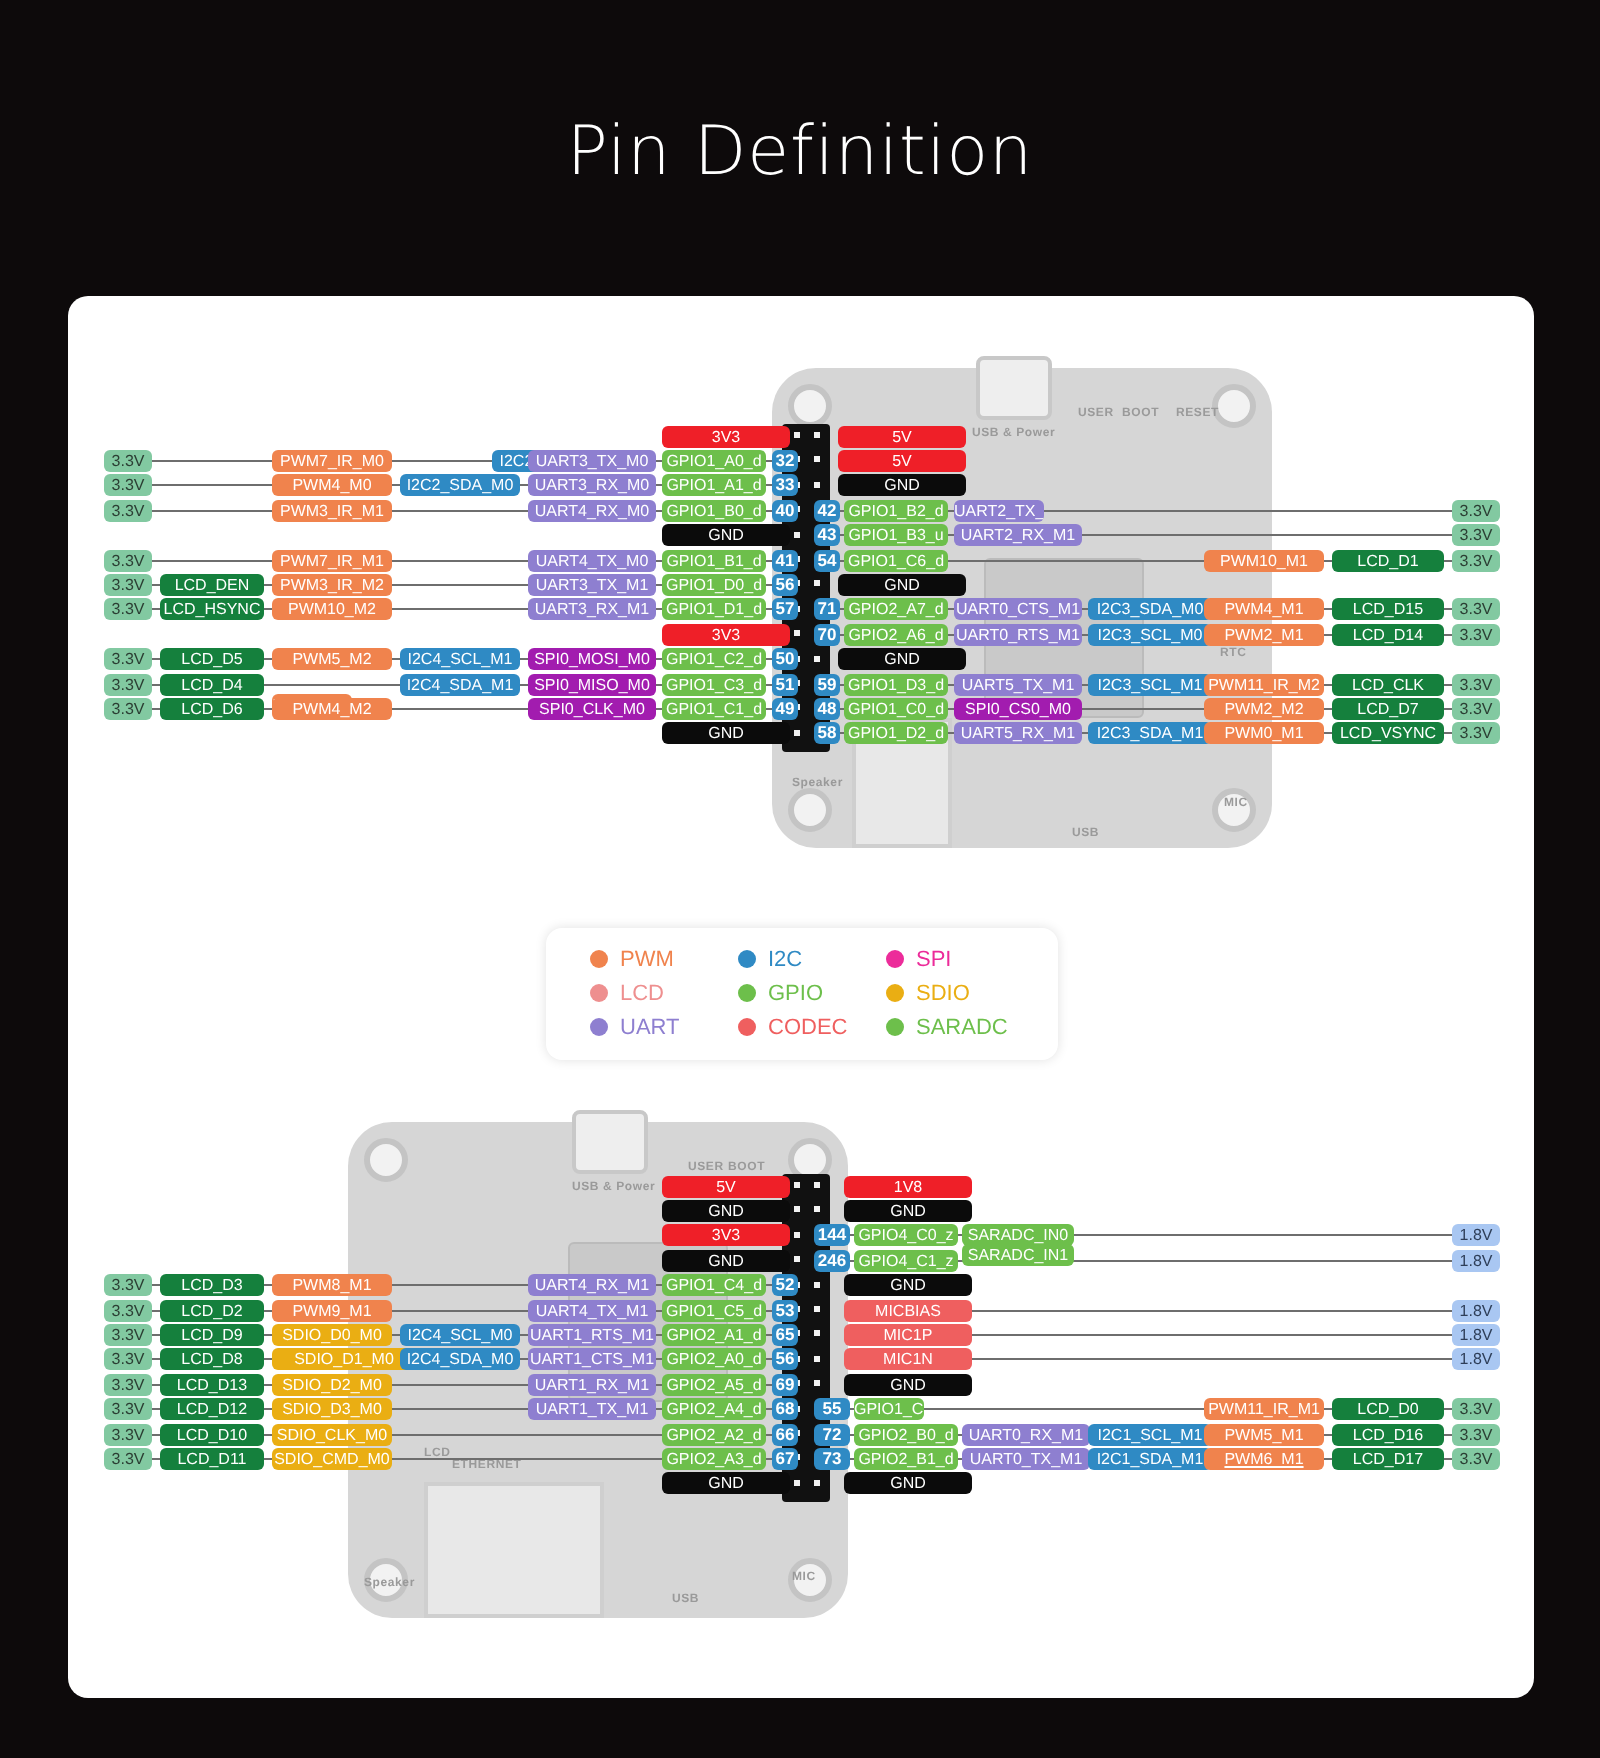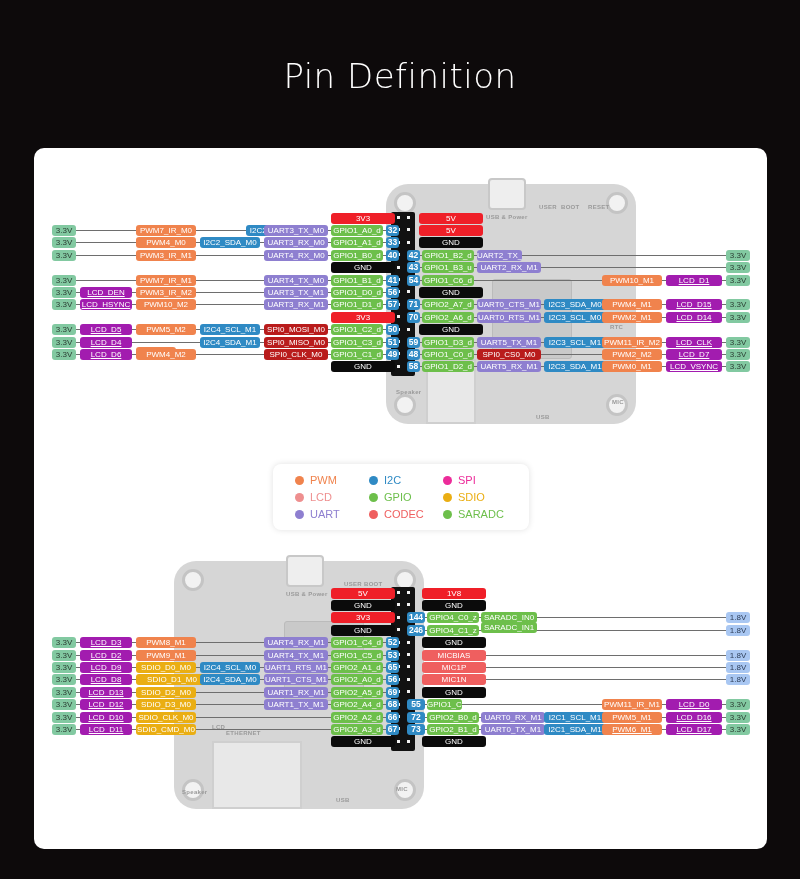--- a/index.html
+++ b/index.html
@@ -27,25 +27,25 @@
   .header-strip .dot { position: absolute; width: 3px; height: 3px; background: #f2f2f2; }
   
   .line { position: absolute; height: 1px; background: #6e6e6e; }
   
   .lbl {
     position: absolute; height: 11px; line-height: 11px; font-size: 8px; color: #fff;
     text-align: center; border-radius: 3px; white-space: nowrap; overflow: hidden;
     font-family: "Liberation Sans", sans-serif;
   }
   .pwm { background: #f0834d; }
-  .lcd { background: #a21caf; text-decoration: underline; }
+  .lcd { background: #15803d; }
   .uart { background: #8e7fd0; }
   .i2c { background: #2f8ac4; }
   .gpio { background: #6dbf4b; }
-  .spi { background: #b91c1c; }
+  .spi { background: #a21caf; }
   .sdio { background: #eaae13; }
   .codec { background: #ef5f5f; }
   .saradc { background: #6dbf4b; }
   .v33 { background: #82c9a1; color: #2b3e33; }
   .v18 { background: #a9c7f2; color: #2e3e58; }
   .pwr { background: #ef1f28; }
   .gnd { background: #0b0b0b; }
   .num { background: #2f8ac4; border-radius: 3px; font-weight: bold; font-size: 8.5px; }
   
   .legend {

